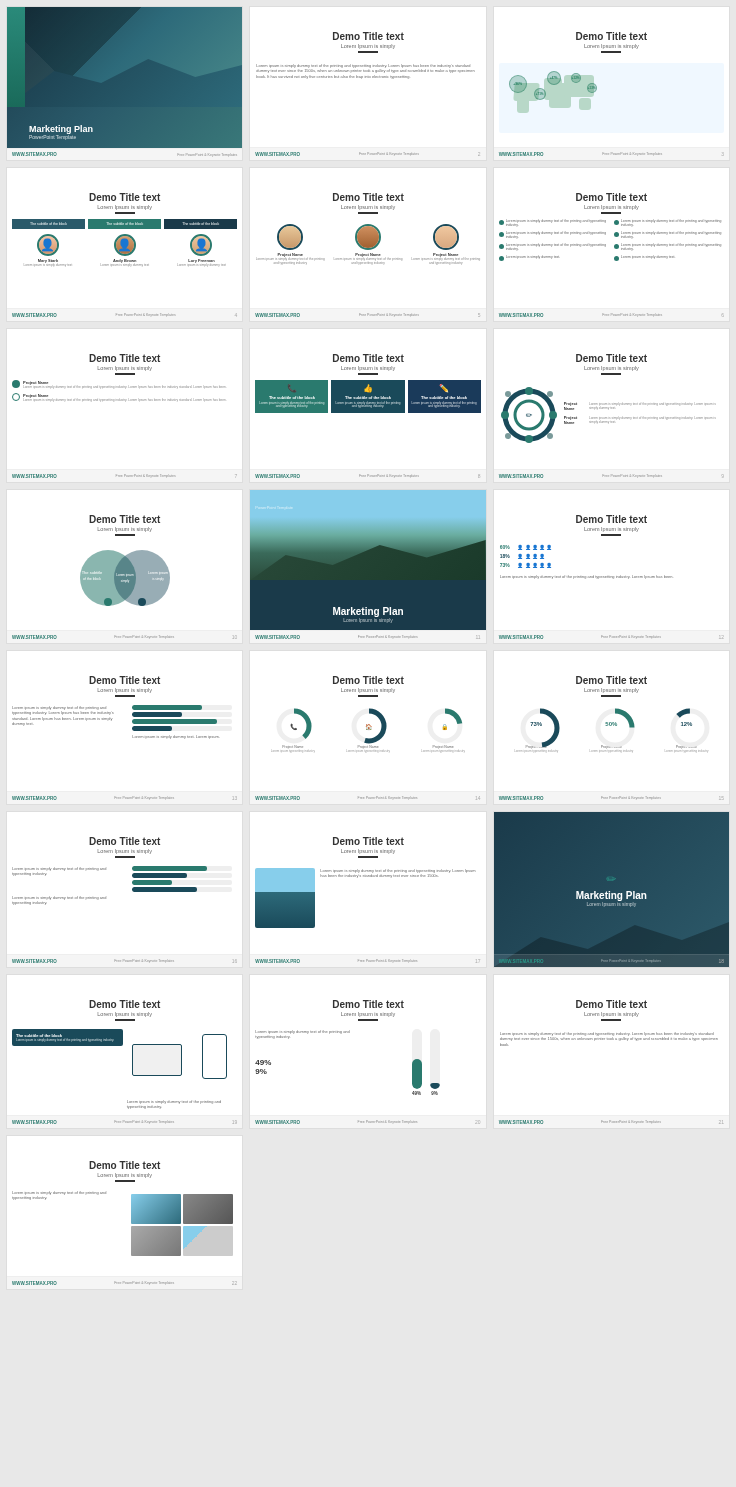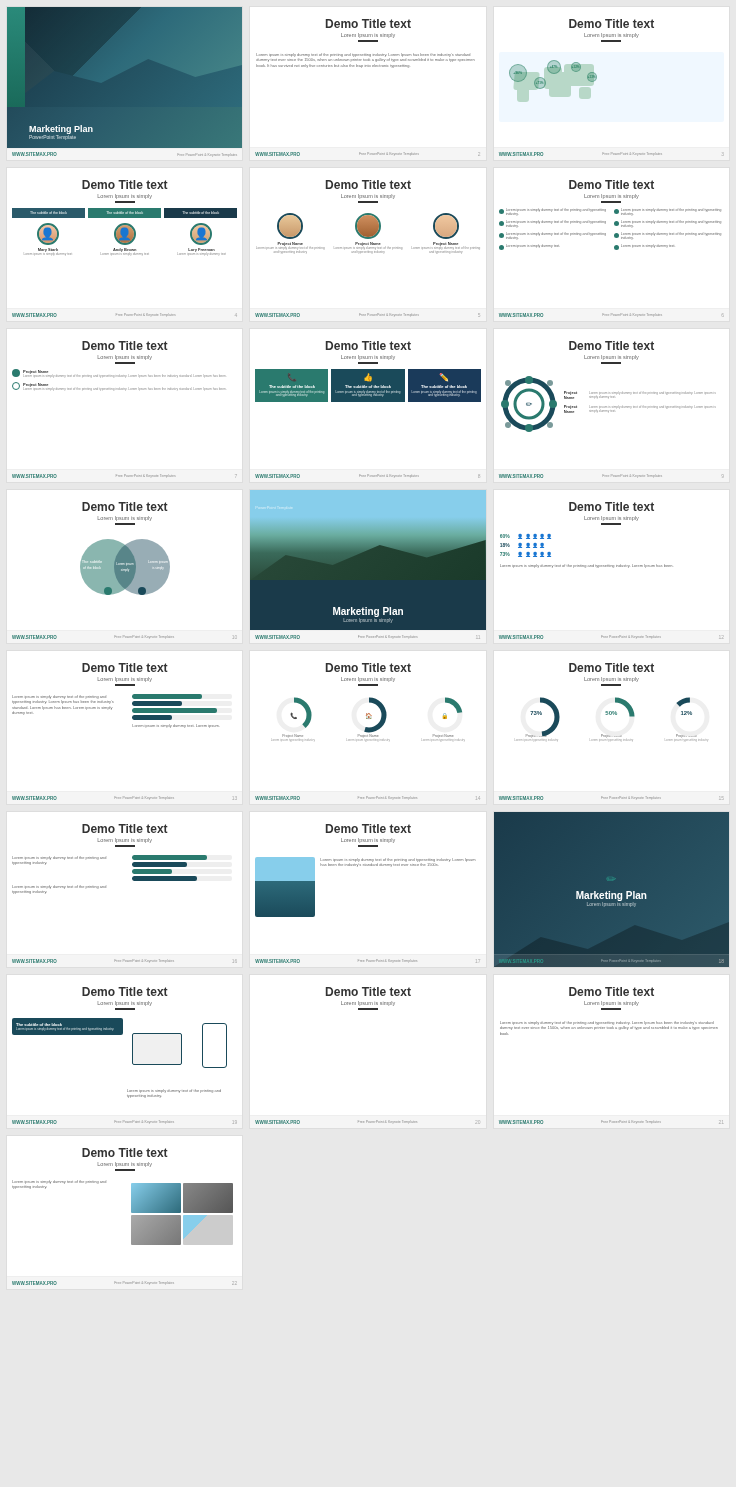--- a/index.html
+++ b/index.html
@@ -39,24 +39,24 @@
       font-size: 4.5px;
       color: #2a7a6e;
       font-weight: bold;
     }
     .slide-footer .page-num {
       font-size: 5px;
       color: #aaa;
     }
     .slide-title {
       text-align: center;
-      font-size: 12px;
+      font-size: 10px;
       font-weight: bold;
       color: #333;
-      margin-top: 10px;
+      margin-top: 24px;
       margin-bottom: 1px;
     }
     .slide-subtitle {
       text-align: center;
       font-size: 5.5px;
       color: #666;
       margin-bottom: 5px;
     }
     .slide-subtitle::after {
       content: '';
@@ -1074,20 +1074,42 @@
     <div class="slide-footer">
       <span class="logo-text">WWW.SITEMAX.PRO</span>
       <span style="font-size:3.5px;color:#888;">Free PowerPoint &amp; Keynote Templates</span>
       <span class="page-num">19</span>
     </div>
   </div>
 
   <div class="slide">
     <div class="slide-title">Demo Title text</div>
     <div class="slide-subtitle">Lorem Ipsum is simply</div>
+    <div style="display:flex;gap:5px;padding:3px 5px;">
+      <div style="flex:1;">
+        <p class="body-text">Lorem ipsum is simply dummy text of the printing and typesetting industry.</p>
+        <br>
+        <p style="font-size:8px;font-weight:bold;color:#333;">49%</p>
+        <p style="font-size:8px;font-weight:bold;color:#333;">9%</p>
+      </div>
+      <div style="flex:1;display:flex;justify-content:center;gap:8px;align-items:flex-end;">
+        <div class="thermo-item">
+          <div class="thermo-bar-outer">
+            <div class="thermo-bar-fill" style="height:49%;"></div>
+          </div>
+          <span class="thermo-percent">49%</span>
+        </div>
+        <div class="thermo-item">
+          <div class="thermo-bar-outer">
+            <div class="thermo-bar-fill" style="height:9%;background:#1a4a5a;"></div>
+          </div>
+          <span class="thermo-percent">9%</span>
+        </div>
+      </div>
+    </div>
     <div class="slide-footer">
       <span class="logo-text">WWW.SITEMAX.PRO</span>
       <span style="font-size:3.5px;color:#888;">Free PowerPoint &amp; Keynote Templates</span>
       <span class="page-num">20</span>
     </div>
   </div>
 
   <div class="slide">
     <div class="slide-title">Demo Title text</div>
     <div class="slide-subtitle">Lorem Ipsum is simply</div>

